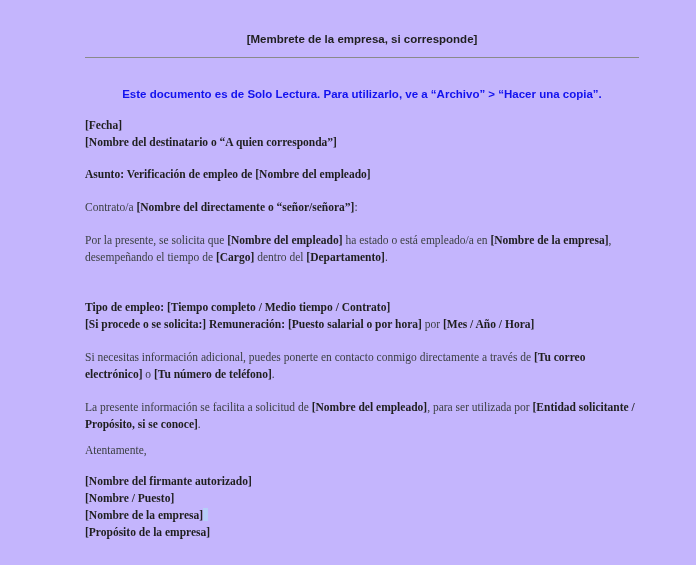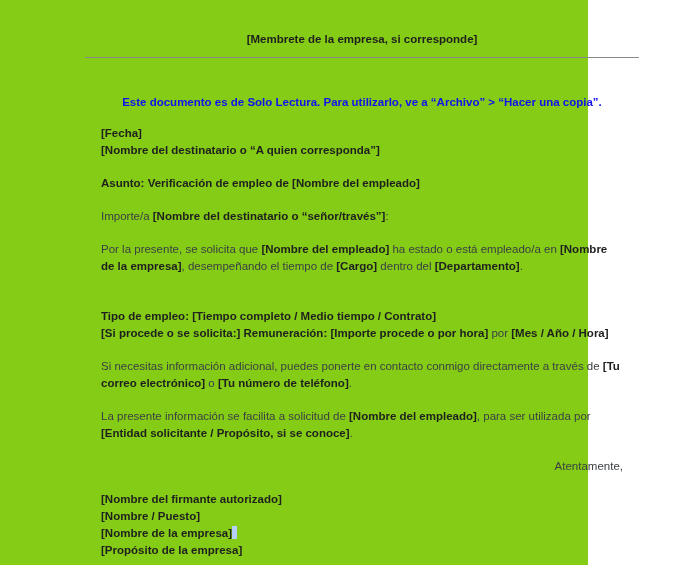--- a/index.html
+++ b/index.html
@@ -4,22 +4,22 @@
 <style>
   html, body { margin: 0; padding: 0; }
   body {
     width: 696px; height: 565px;
     background: #ffffff;
     font-family: "Liberation Sans", sans-serif;
     overflow: hidden;
   }
   .page {
     position: relative;
-    width: 588px; height: 565px;
-    background: #84cc16;
+    width: 696px; height: 565px;
+    background: #c4b5fd;
   }
   .content {
     position: absolute;
     left: 85px; top: 0;
     width: 554px;
     font-size: 11.5px;
     line-height: 17px;
     color: #3c4043;
   }
   .b { font-weight: 700; color: #1f1f1f; }
@@ -28,30 +28,30 @@
     font-weight: 700;
     color: #1f1f1f;
     text-align: center;
   }
   .rule {
     margin-top: 9px;
     border-top: 1px solid #8a8a8a;
     height: 0;
   }
   .notice {
-    margin-top: 36px;
+    margin-top: 28px;
     font-weight: 700;
     color: #1212ee;
     text-align: center;
   }
-  .p  { margin: 16px; }
+  .p  { margin: 0; font-family: Liberation Serif, serif; }
   .mt14 { margin-top: 14px; }
   .mt15 { margin-top: 15px; }
   .mt16 { margin-top: 16px; }
-  .mt9  { margin-top: 9px; text-align: right; }
+  .mt9  { margin-top: 9px; }
   .cursor-highlight {
     display: inline-block;
     width: 5px; height: 13px;
     background: #b6cff8;
     vertical-align: -2px;
   }
 </style>
 </head>
 <body>
 
@@ -64,28 +64,28 @@
 
     <div class="notice">Este documento es de Solo Lectura. Para utilizarlo, ve a “Archivo” &gt; “Hacer una copia”.</div>
 
     <p class="p mt14">
       <span class="b">[Fecha]</span><br>
       <span class="b">[Nombre del destinatario o “A quien corresponda”]</span>
     </p>
 
     <p class="p mt15 b">Asunto: Verificación de empleo de [Nombre del empleado]</p>
 
-    <p class="p mt16"><span>Importe/a </span><span class="b">[Nombre del destinatario o “señor/través”]</span><span>:</span></p>
+    <p class="p mt16"><span>Contrato/a </span><span class="b">[Nombre del directamente o “señor/señora”]</span><span>:</span></p>
 
     <p class="p mt16"><span>Por la presente, se solicita que </span><span class="b">[Nombre del empleado]</span><span> ha estado o está empleado/a en </span><span class="b">[Nombre de la empresa]</span><span>, desempeñando el tiempo de </span><span class="b">[Cargo]</span><span> dentro del </span><span class="b">[Departamento]</span><span>.</span></p>
 
     <p class="p mt16">
       <br>
       <span class="b">Tipo de empleo: [Tiempo completo / Medio tiempo / Contrato]</span><br>
-      <span><span class="b">[Si procede o se solicita:] Remuneración: [Importe procede o por hora]</span><span> por </span><span class="b">[Mes / Año / Hora]</span></span>
+      <span><span class="b">[Si procede o se solicita:] Remuneración: [Puesto salarial o por hora]</span><span> por </span><span class="b">[Mes / Año / Hora]</span></span>
     </p>
 
     <p class="p mt16"><span>Si necesitas información adicional, puedes ponerte en contacto conmigo directamente a través de </span><span class="b">[Tu correo electrónico]</span><span> o </span><span class="b">[Tu número de teléfono]</span><span>.</span></p>
 
     <p class="p mt16"><span>La presente información se facilita a solicitud de </span><span class="b">[Nombre del empleado]</span><span>, para ser utilizada por </span><span class="b">[Entidad solicitante / Propósito, si se conoce]</span><span>.</span></p>
 
     <p class="p mt9">Atentamente,</p>
 
     <p class="p mt14">
       <span class="b">[Nombre del firmante autorizado]</span><br>

